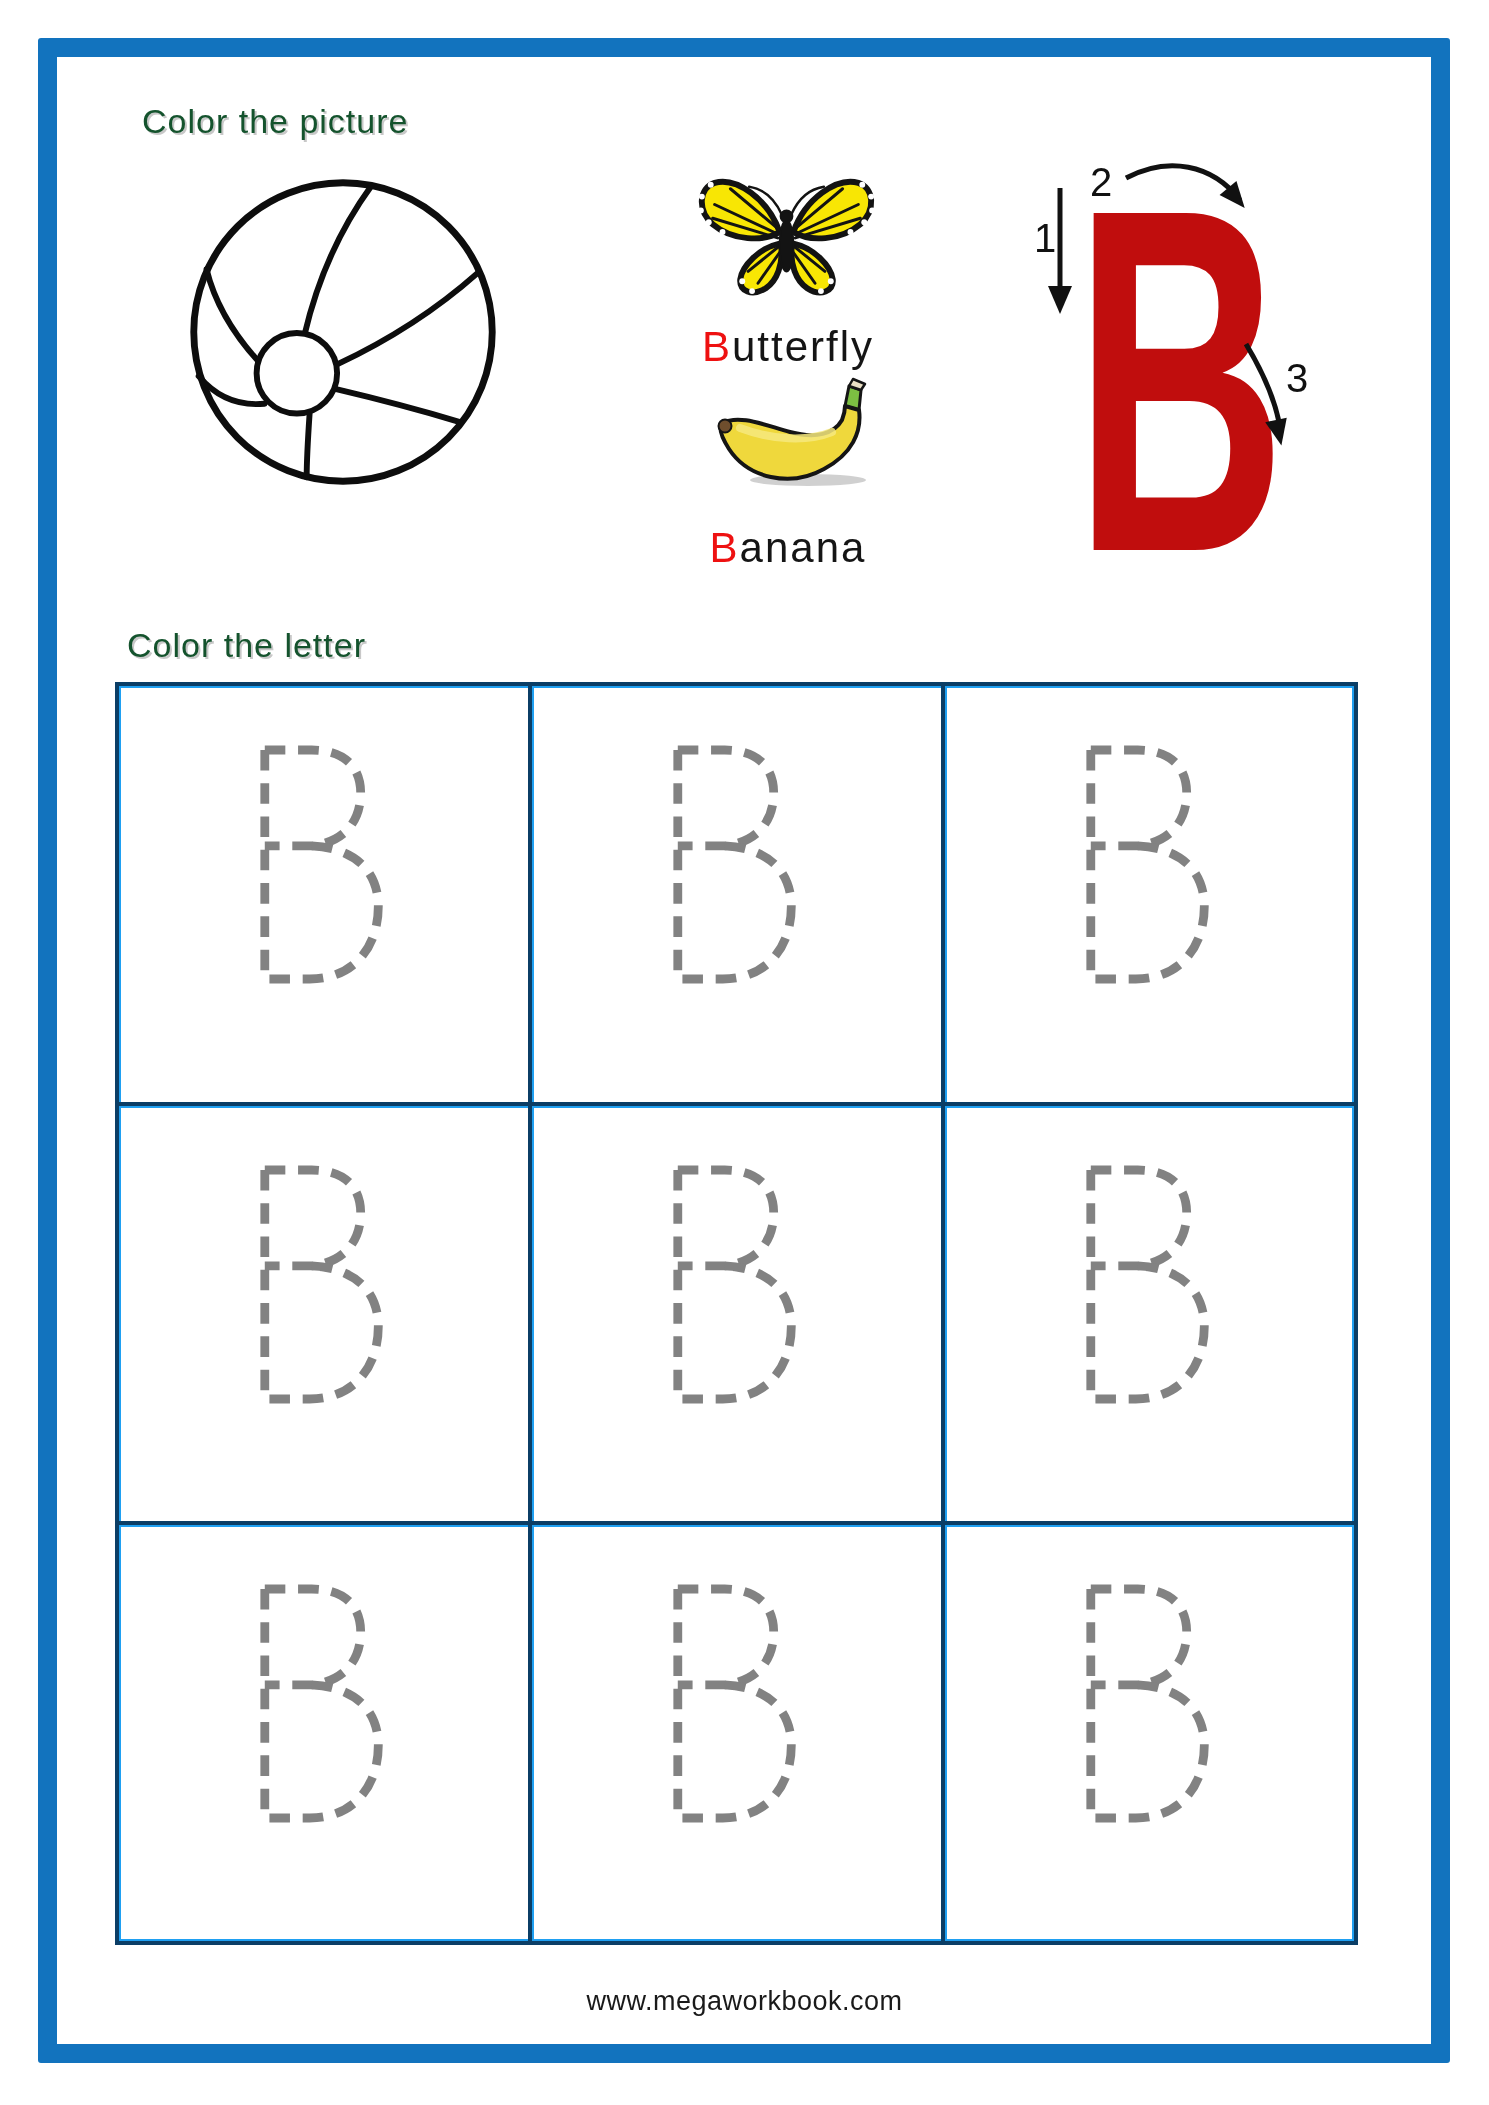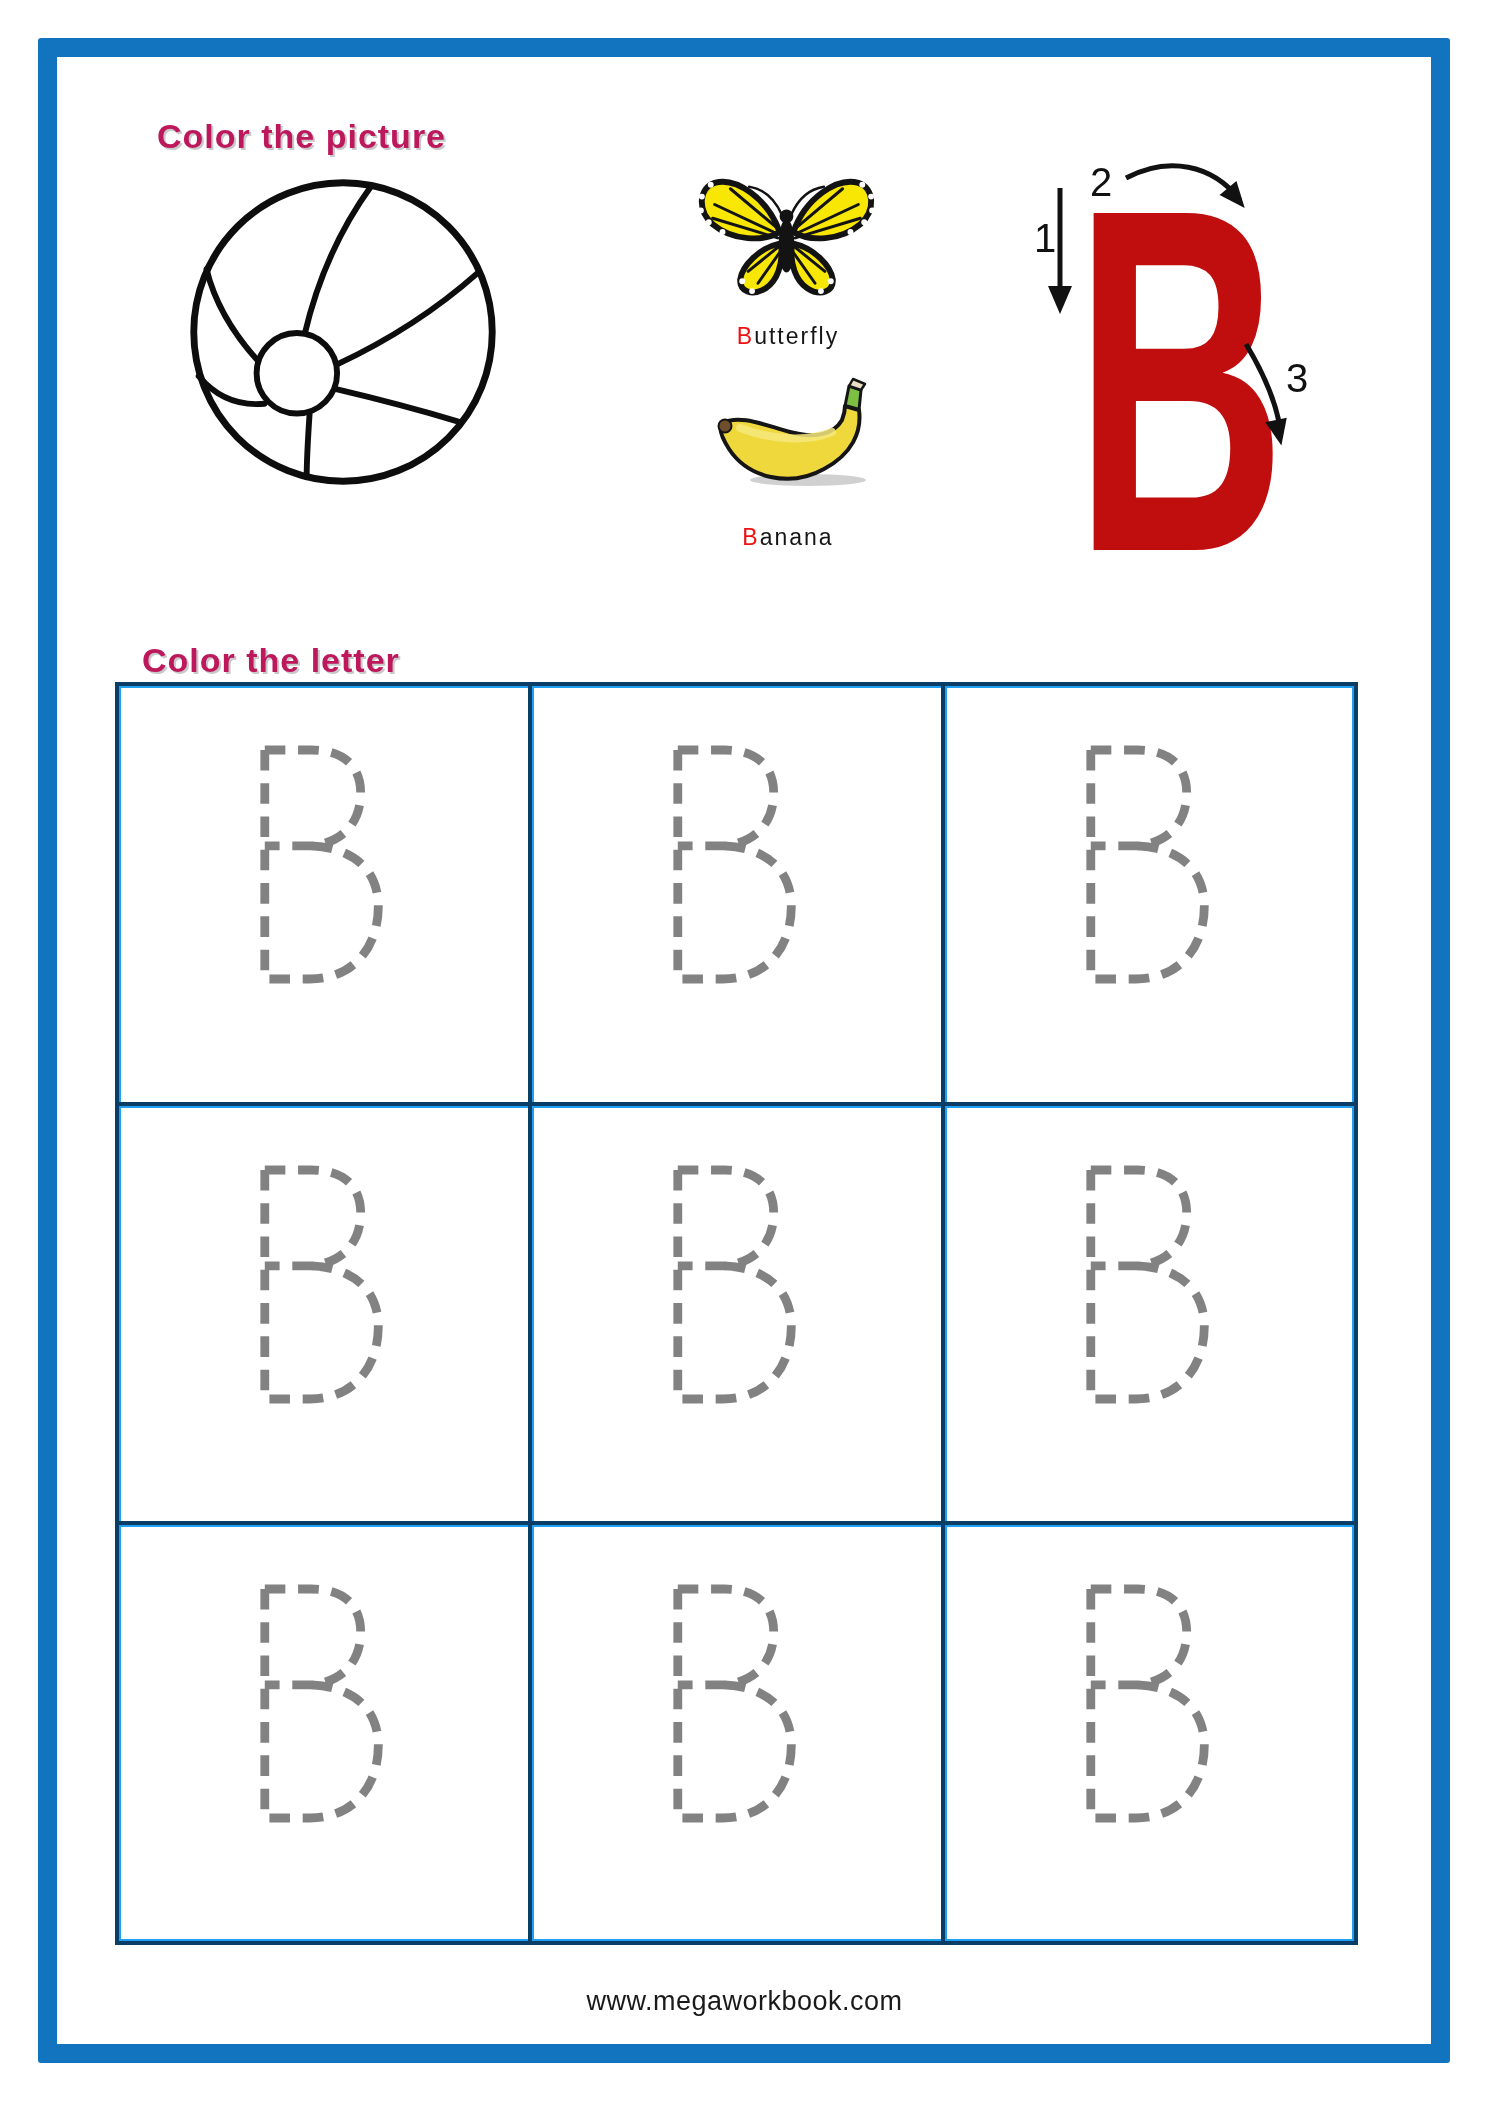--- a/index.html
+++ b/index.html
@@ -11,37 +11,37 @@
     overflow:hidden;
   }
   
   .frame{
     position:absolute;left:38px;top:38px;right:39px;bottom:42px;
     border:19px solid #1273BE;
     border-radius:3px;
   }
   .heading{
     position:absolute;
-    margin:15px;
-    font-weight:bold;
+    margin:0;
+    font-weight:normal;
     font-size:34px;
-    color:#be185d;
+    color:#14532d;
     text-shadow:2px 2px 0 #c8c8c8;
     letter-spacing:1px;
     white-space:nowrap;
   }
   .h1{left:142px;top:102px;}
   .h2{left:127px;top:626px;}
 
   .fig{position:absolute;}
   .fig svg{display:block;}
 
   .label{
     position:absolute;
-    font-size:23px;
+    font-size:42px;
     color:#151515;
     text-align:center;
     letter-spacing:2px;
     white-space:nowrap;
   }
   .label .red{color:#EE1111;}
   .ball-label{left:174px;top:516px;width:330px;font-size:34px;}
   .butterfly-label{left:688px;top:323px;width:200px;}
   .banana-label{left:688px;top:524px;width:200px;}
 

